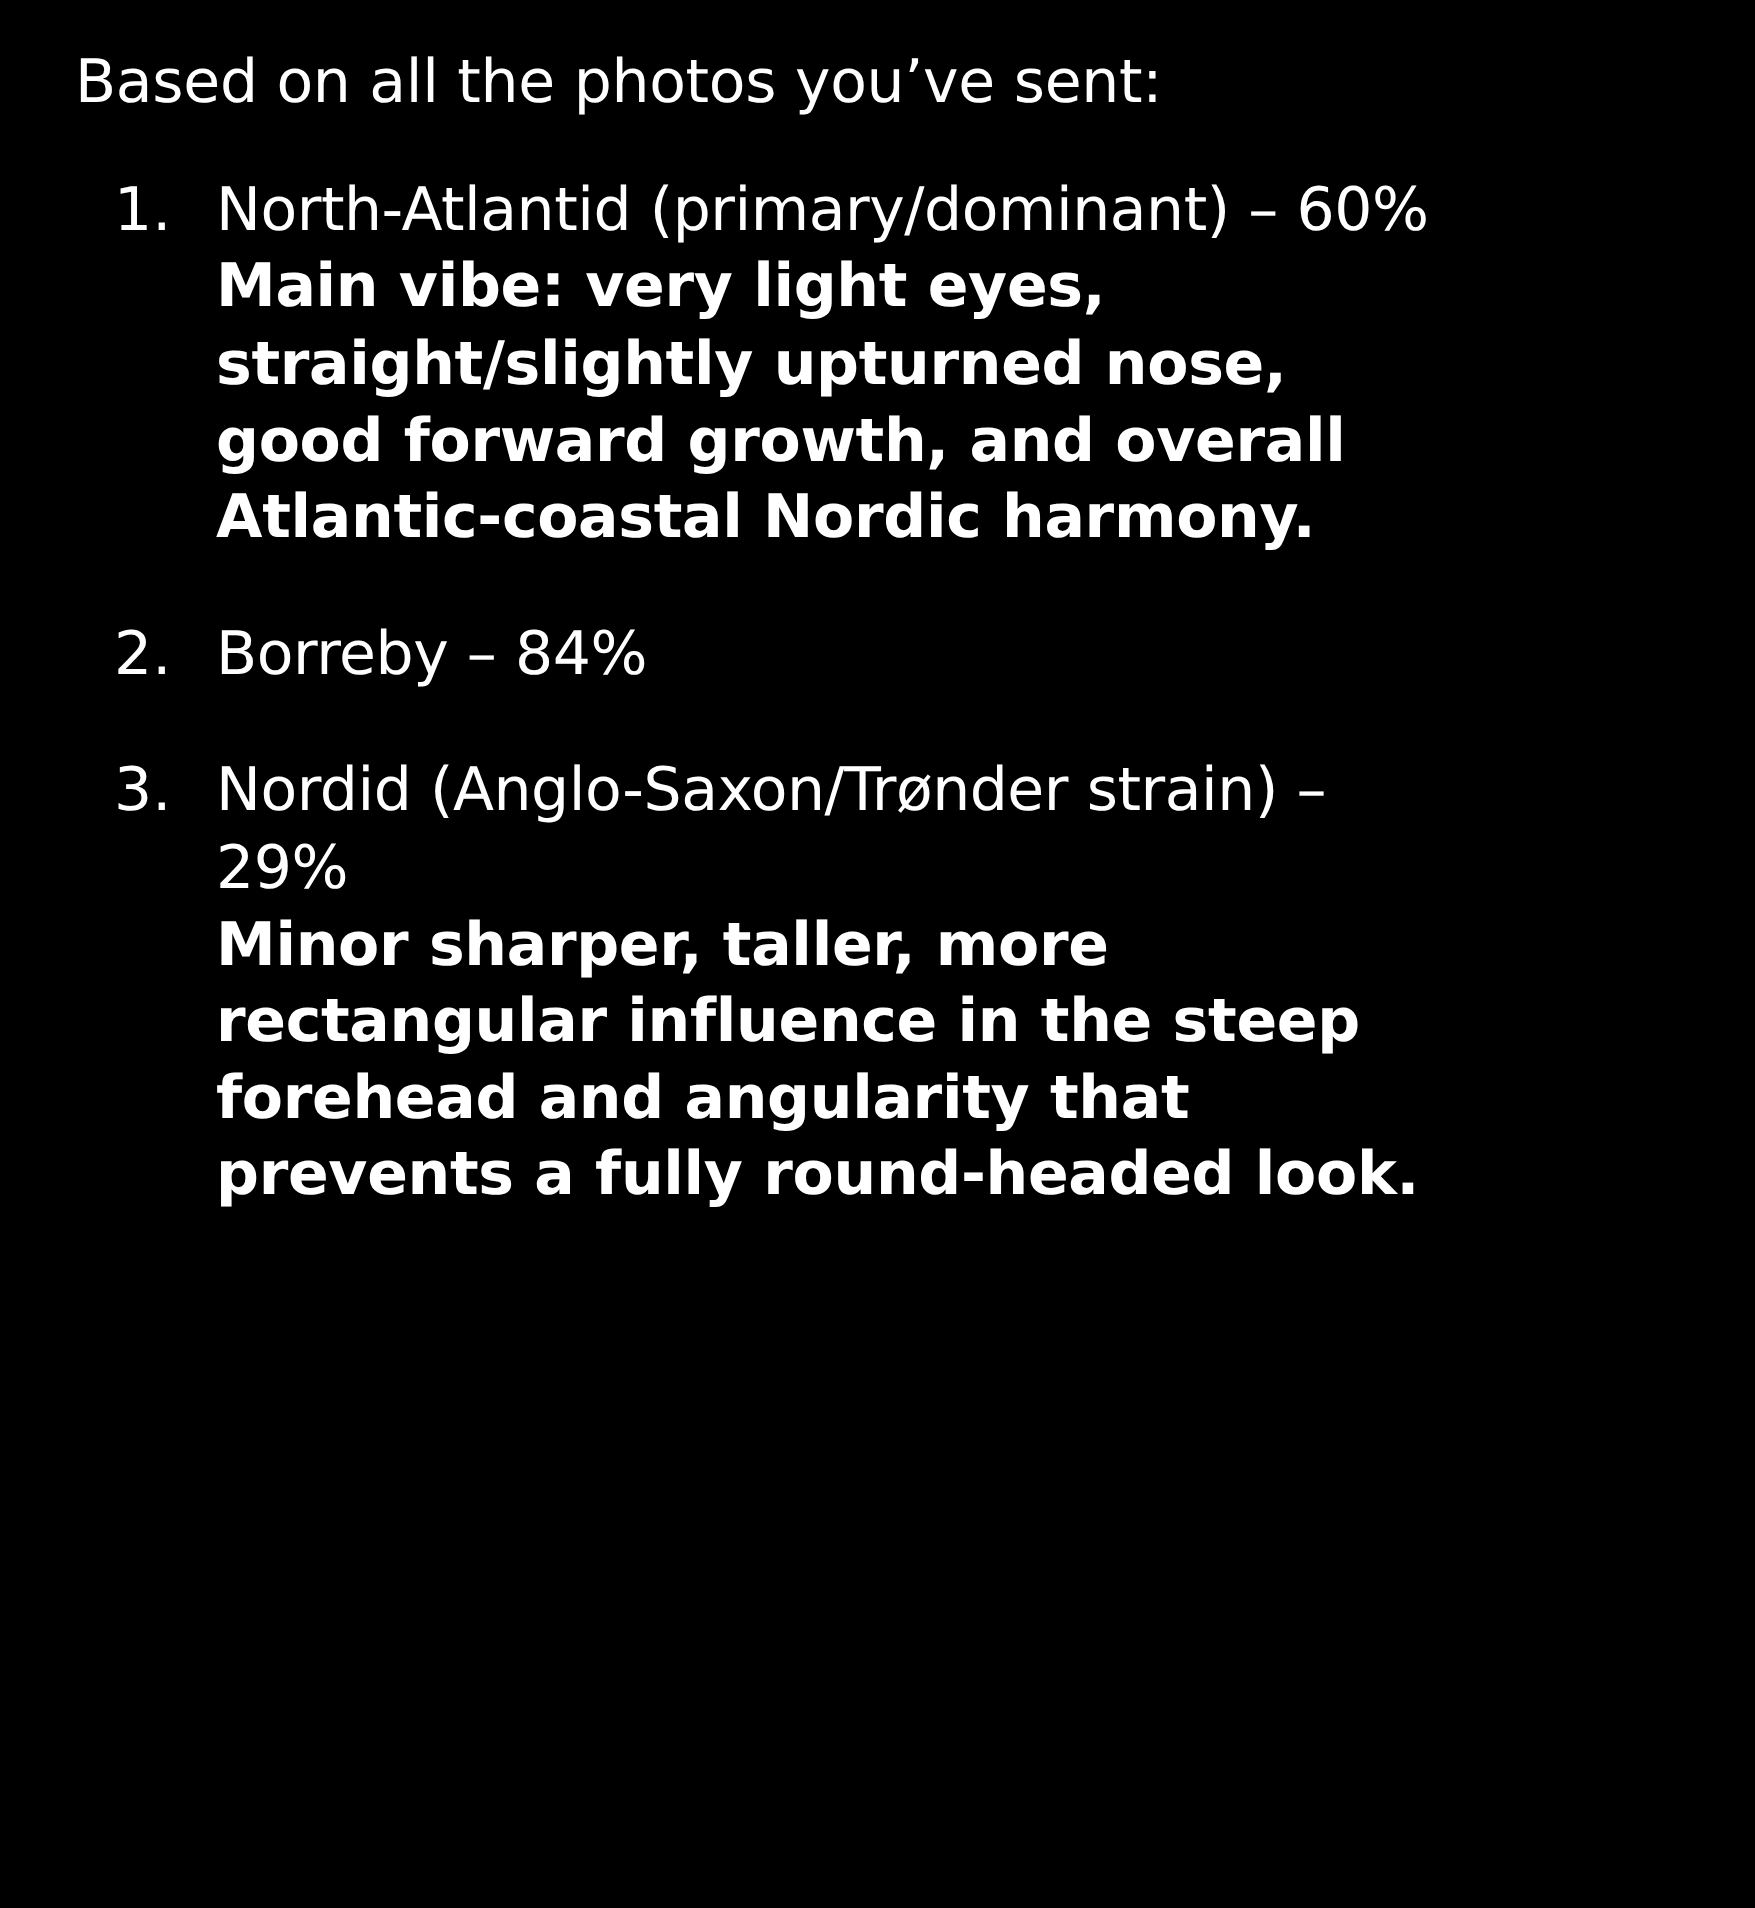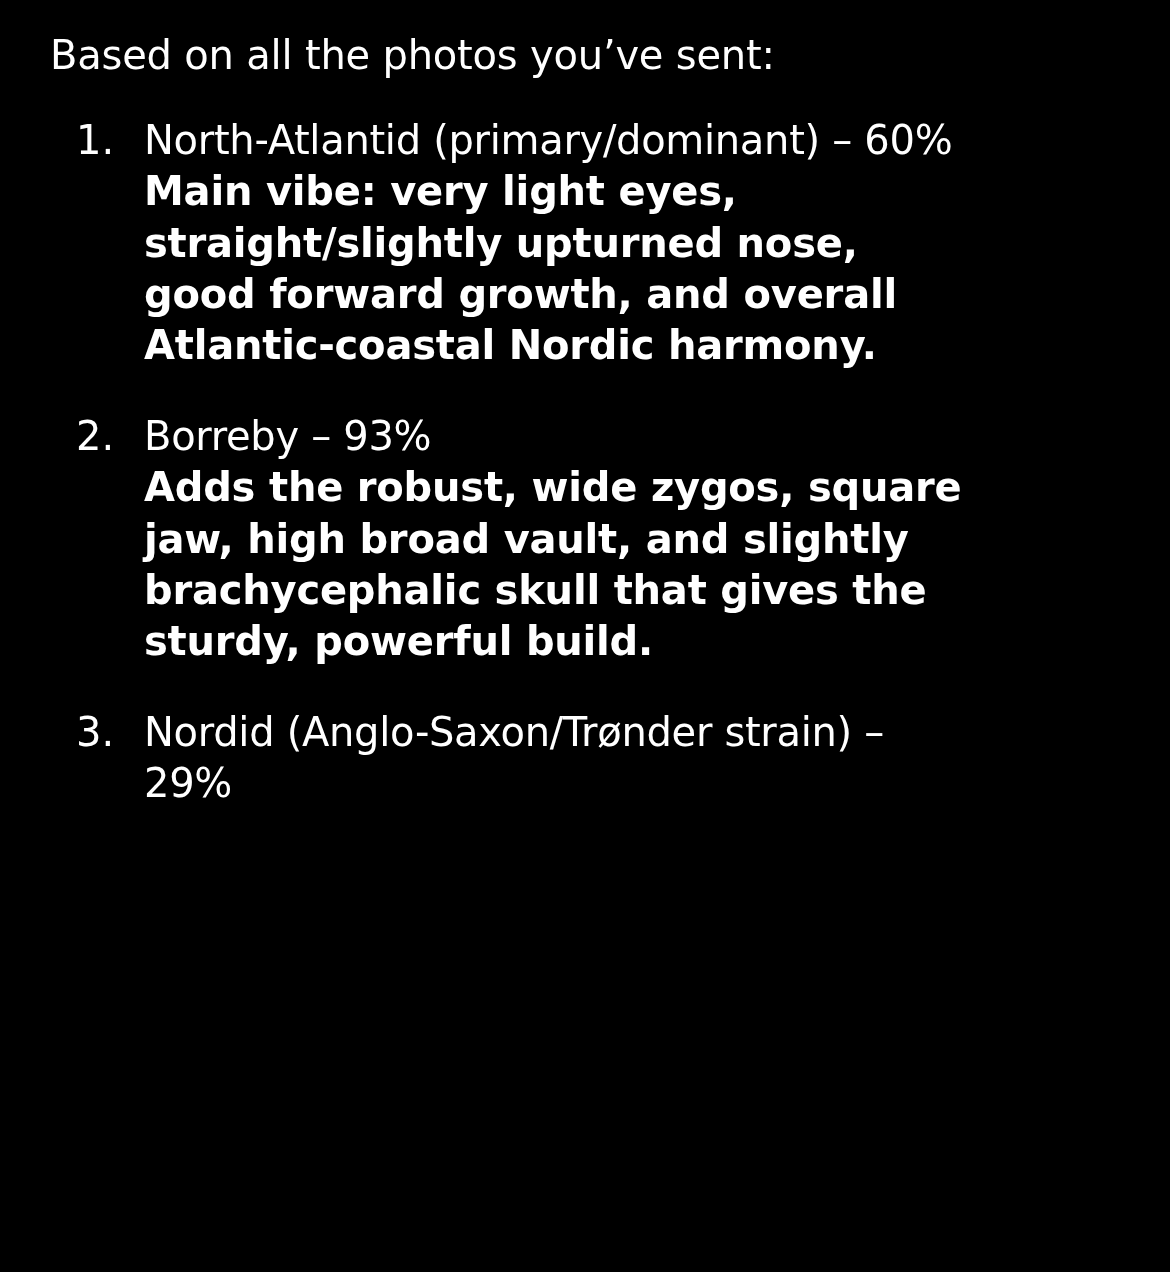--- a/index.html
+++ b/index.html
@@ -77,23 +77,23 @@
   <ol class="items">
 
     <li class="item">
       <span class="marker">1.</span>
       <p class="item-title">North-Atlantid (primary/dominant) – 60%</p>
       <p class="item-desc">Main vibe: very light eyes, straight/slightly upturned nose, good forward growth, and overall Atlantic-coastal Nordic harmony.</p>
     </li>
 
     <li class="item">
       <span class="marker">2.</span>
-      <p class="item-title">Borreby – 93%</p>
-      <p class="item-desc">Adds the robust, wide zygos, square jaw, high broad vault, and slightly brachycephalic skull that gives the sturdy, powerful build.</p>
+      <p class="item-title">Borreby – 84%</p>
     </li>
 
     <li class="item">
       <span class="marker">3.</span>
       <p class="item-title">Nordid (Anglo-Saxon/Trønder strain) – 29%</p>
+      <p class="item-desc">Minor sharper, taller, more rectangular influence in the steep forehead and angularity that prevents a fully round-headed look.</p>
     </li>
 
   </ol>
 </div>
 
 </body></html>

